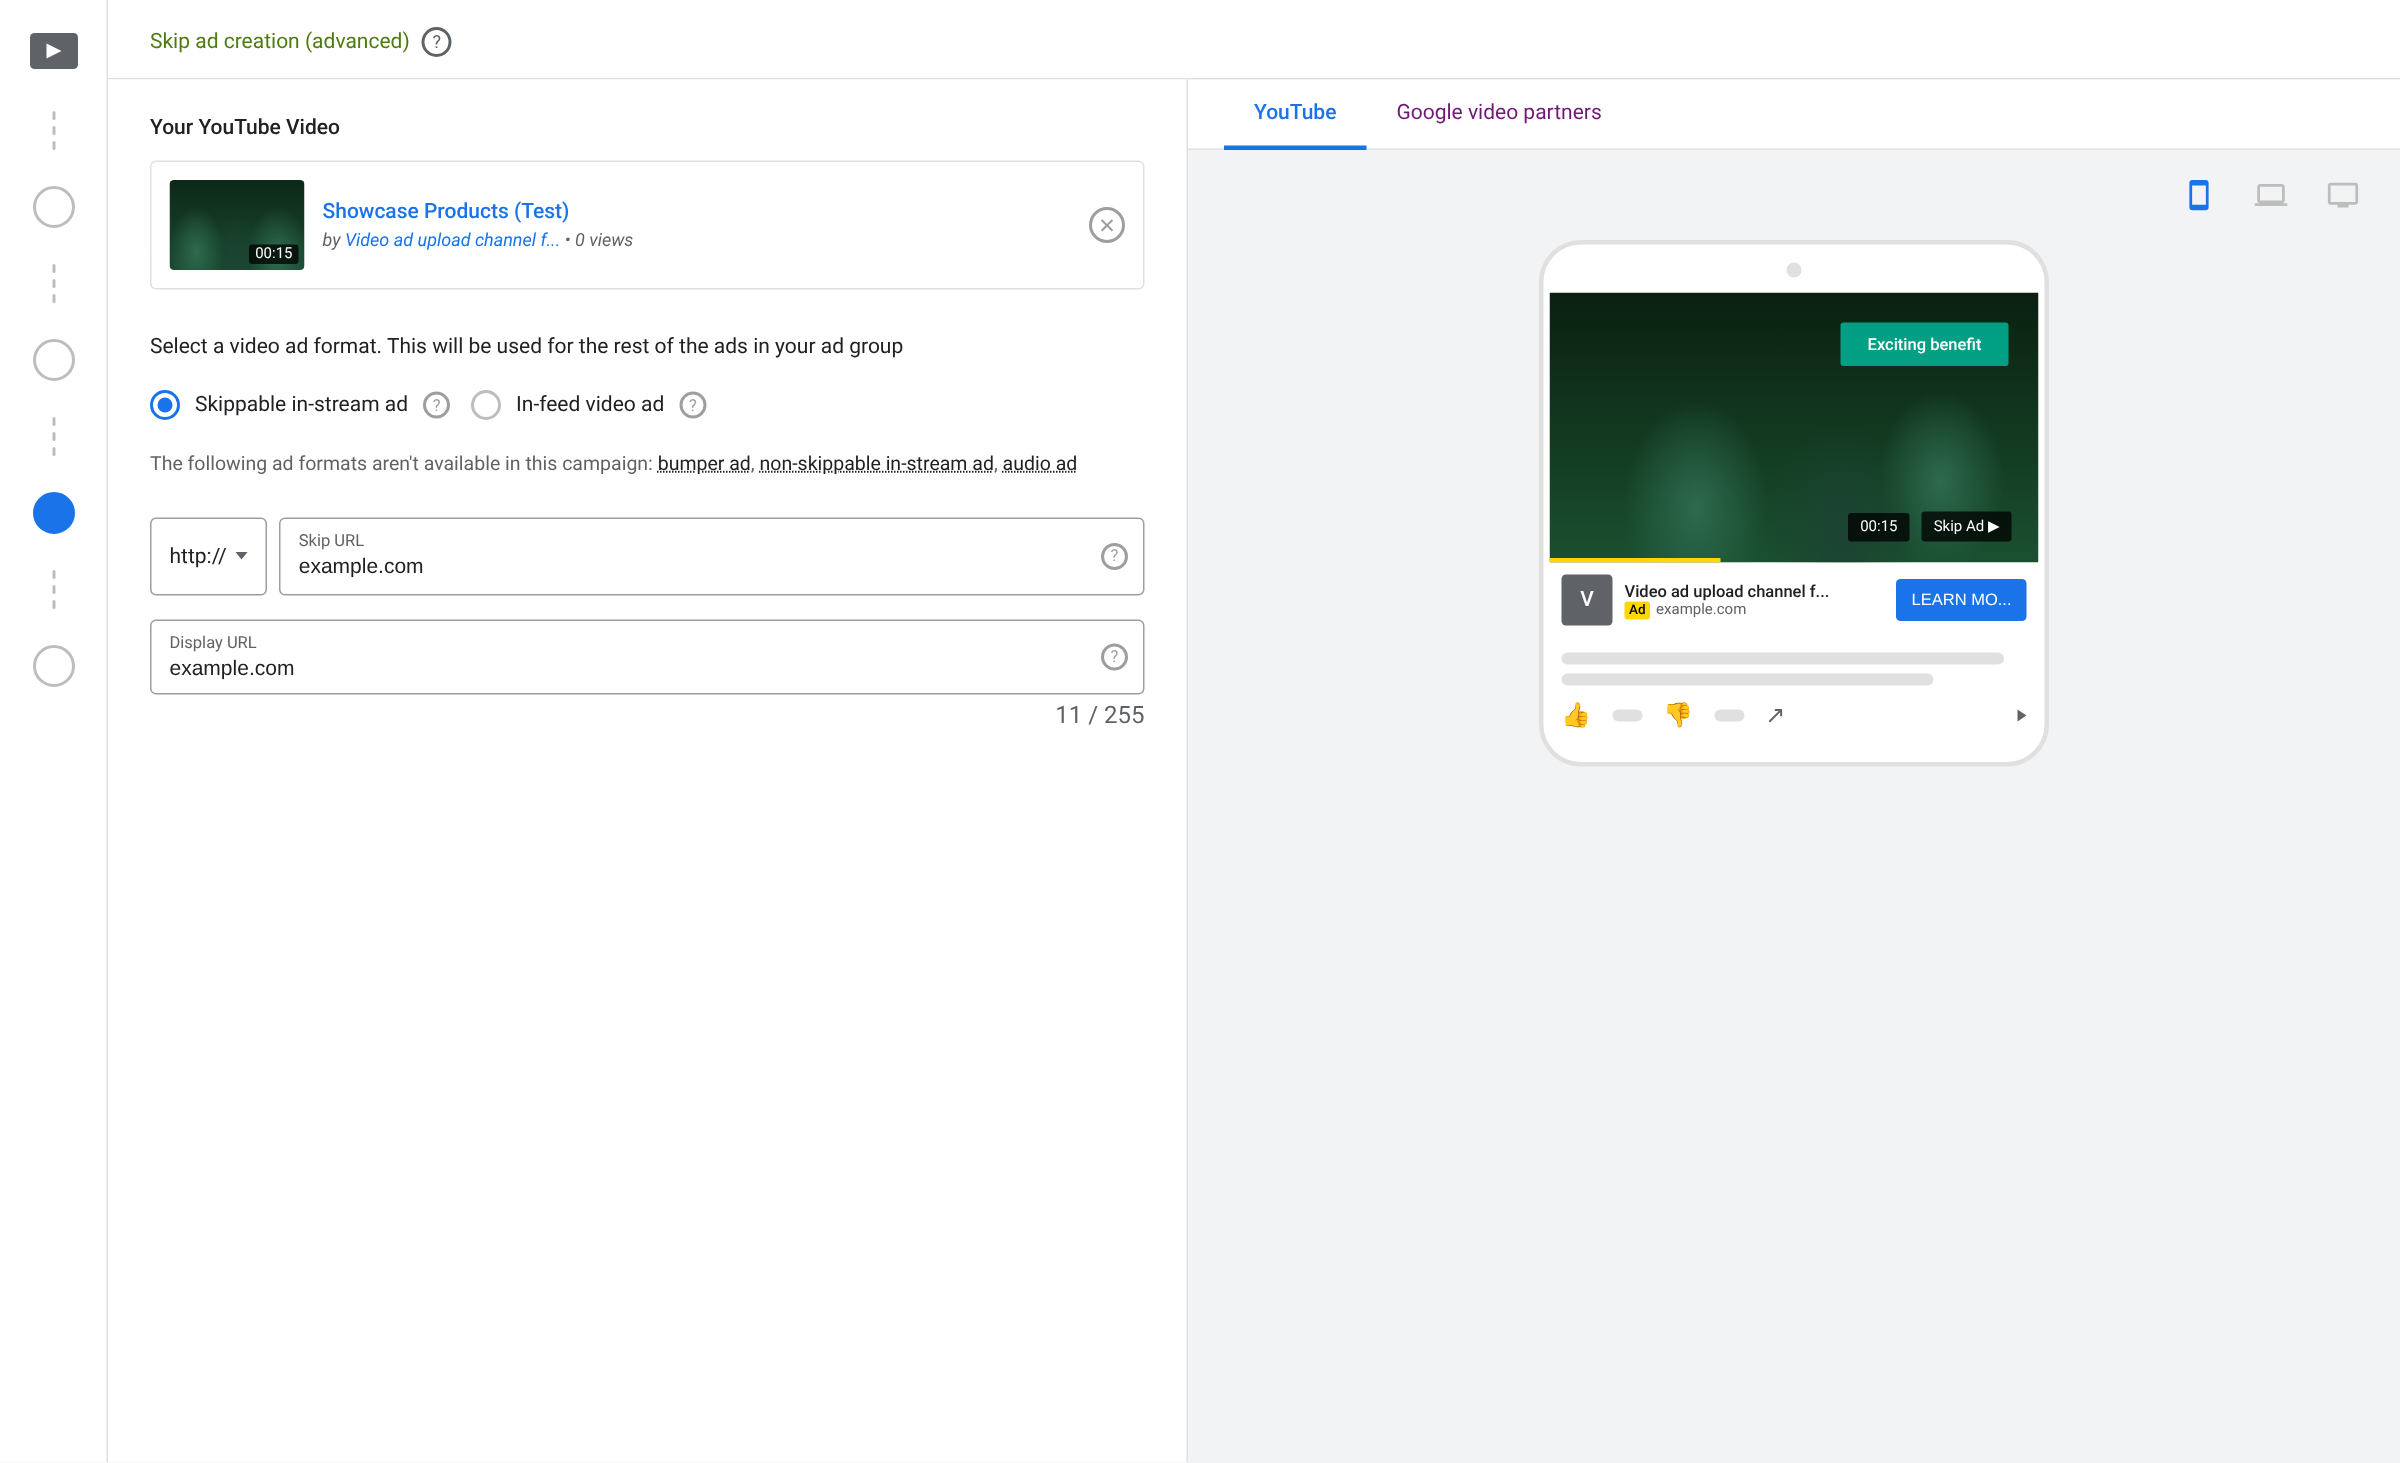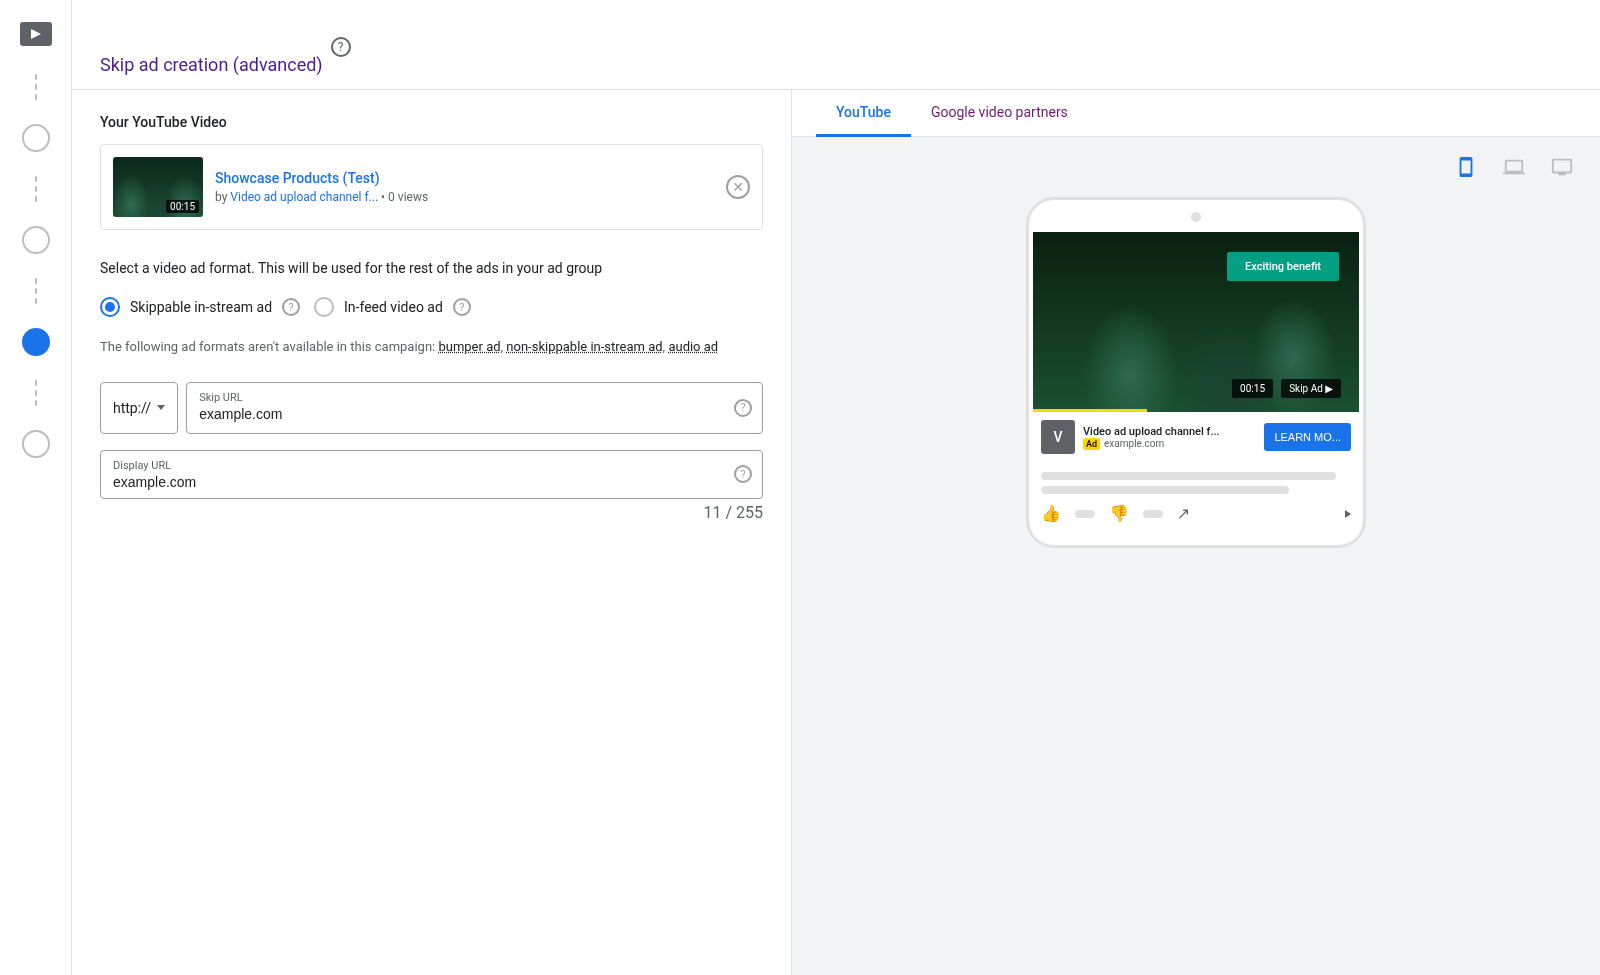--- a/index.html
+++ b/index.html
@@ -108,25 +108,24 @@
     .page-subtitle {
       font-size: 13px;
       color: #5f6368;
     }
     .header-right {
       display: flex;
       align-items: center;
       gap: 8px;
     }
     .skip-link {
-      color: #4c1d95;
-      font-size: 18px;
+      color: #4d7c0f;
+      font-size: 14px;
       text-decoration: none;
       cursor: pointer;
-      margin-top: 36px;
     }
     .help-icon {
       width: 20px;
       height: 20px;
       border-radius: 50%;
       border: 2px solid #5f6368;
       display: flex;
       align-items: center;
       justify-content: center;
       font-size: 12px;
@@ -203,20 +202,21 @@
       color: #1a73e8;
       font-size: 14px;
       font-weight: 500;
       text-decoration: none;
       display: block;
       margin-bottom: 4px;
     }
     .video-meta {
       font-size: 12px;
       color: #5f6368;
+      font-style: italic;
     }
     .video-channel-link {
       color: #1a73e8;
       text-decoration: none;
     }
     .video-close {
       width: 24px;
       height: 24px;
       border-radius: 50%;
       border: 2px solid #9e9e9e;

